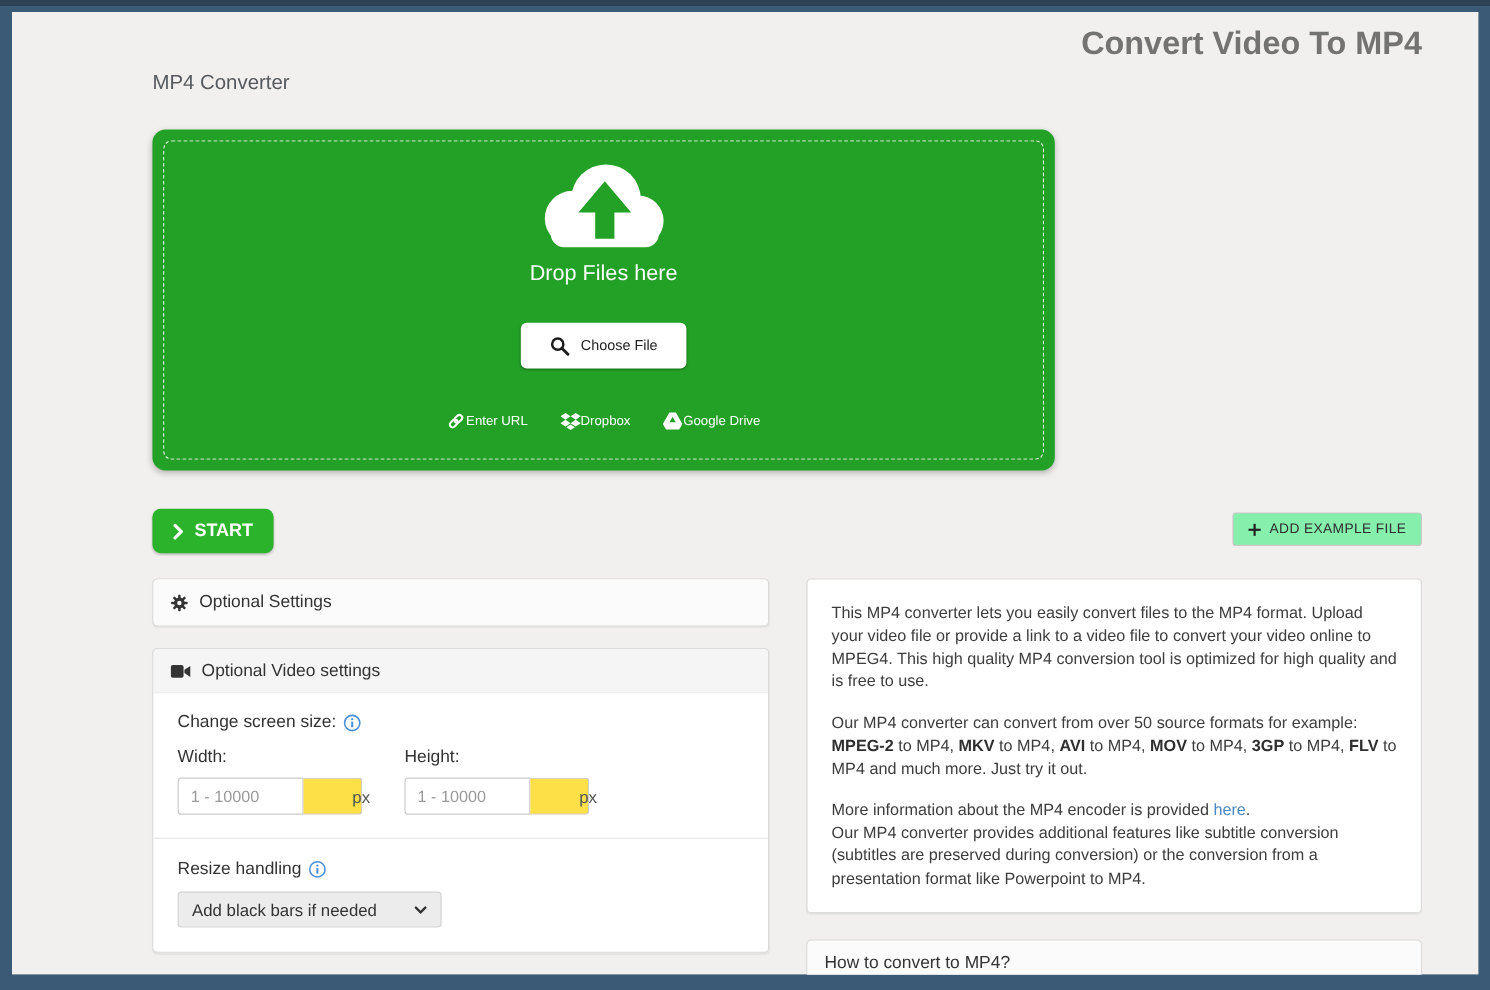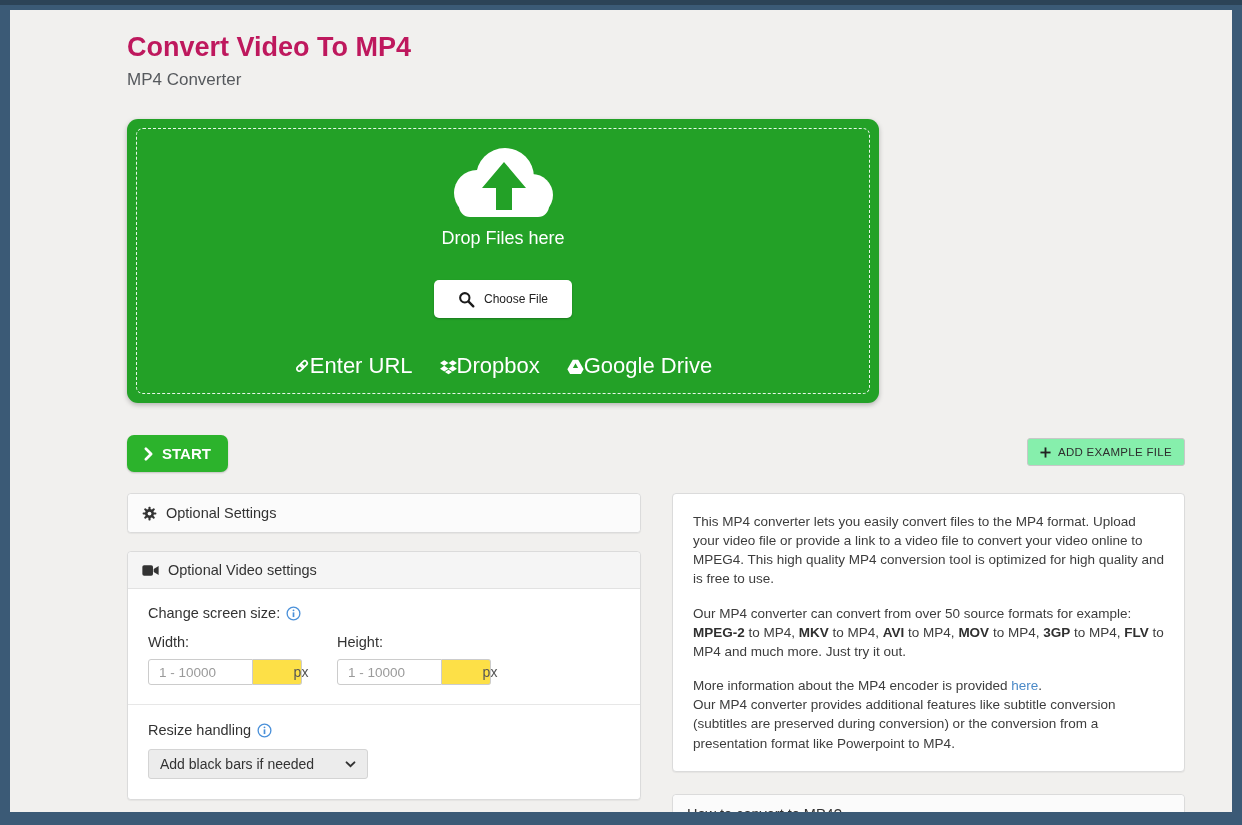--- a/index.html
+++ b/index.html
@@ -11,21 +11,21 @@
     overflow:hidden;
   }
   .frame-top { position:absolute; top:0; left:0; right:0; height:5px; background:#2c4357; }
   .page {
     position:absolute; left:10px; top:10px; right:10px; bottom:13px;
     background:#f1f0ee; overflow:hidden;
   }
   .container { margin-left:117px; width:1058px; }
 
   
-  .page-title { padding-top:22px; font-size:27px; font-weight:bold; color:#be185d; }
+  .page-title { padding-top:11px; font-size:27px; font-weight:bold; color:#737373;text-align:right; }
   .page-subtitle { margin-top:7px; font-size:17px; color:#56595d; }
 
   
   .dropzone {
     margin-top:29px; width:752px; height:284px;
     background:#23a127; border-radius:11px; position:relative;
     box-shadow:0 2px 5px rgba(0,0,0,.25); cursor:pointer;
   }
   .dz-dashed {
     position:absolute; inset:9px; border:1px dashed rgba(255,255,255,.9);
@@ -36,21 +36,21 @@
   .dz-label { margin-top:7px; font-size:18px; color:#fff; }
   .choose-file {
     margin-top:31px; height:38px; padding:0 24px; border:none; border-radius:5px;
     background:#fff; color:#222; font-size:12px; font-family:inherit;
     display:flex; align-items:center; gap:9px; cursor:pointer;
     box-shadow:0 1px 2px rgba(0,0,0,.25);
   }
   .dz-services { margin-top:35px; display:flex; align-items:center; gap:27px; }
   .dz-service {
     display:inline-flex; align-items:center; gap:0;
-    color:#fff; font-size:22px; text-decoration:none; cursor:pointer;
+    color:#fff; font-size:11px; text-decoration:none; cursor:pointer;
   }
 
   
   .actions-row { margin-top:32px; display:flex; justify-content:space-between; align-items:flex-start; }
   .start-btn {
     height:37px; padding:0 17px; border:none; border-radius:7px;
     background:#2cb32c; color:#fff; font-weight:bold; font-size:15px; font-family:inherit;
     display:flex; align-items:center; gap:9px; cursor:pointer;
     box-shadow:0 1px 2px rgba(0,0,0,.2);
   }
@@ -78,21 +78,21 @@
   .panel-heading.gray {
     background:#f5f5f5; border-bottom:1px solid #e2e2e2; border-radius:4px 4px 0 0;
     padding:10px 14px;
   }
   .video-panel { margin-top:18px; }
   .panel-body { padding:16px 20px 20px; background:#fff; border-radius:0 0 4px 4px; }
 
   .field-label-row { display:flex; align-items:center; gap:6px; font-size:14.5px; color:#333; }
   .size-row { margin-top:13px; display:flex; gap:35px; }
   .size-group label { display:block; font-size:14.5px; color:#333; margin-bottom:9px; }
-  .input-group { display:flex; height:26px; }
+  .input-group { display:flex; height:31px; }
   .input-group input {
     width:105px; border:1px solid #ccc; border-radius:3px 0 0 3px;
     padding:0 10px; font-size:13.5px; color:#555; font-family:inherit; outline:none;
   }
   .input-group input::placeholder { color:#9a9a9a; }
   .input-addon {
     width:39px; background:#fde047; border:1px solid #ccc; border-left:none;
     border-radius:0 3px 3px 0; display:flex; align-items:center; justify-content:center;
     font-size:14px; color:#555;padding-left:48px;
   }

